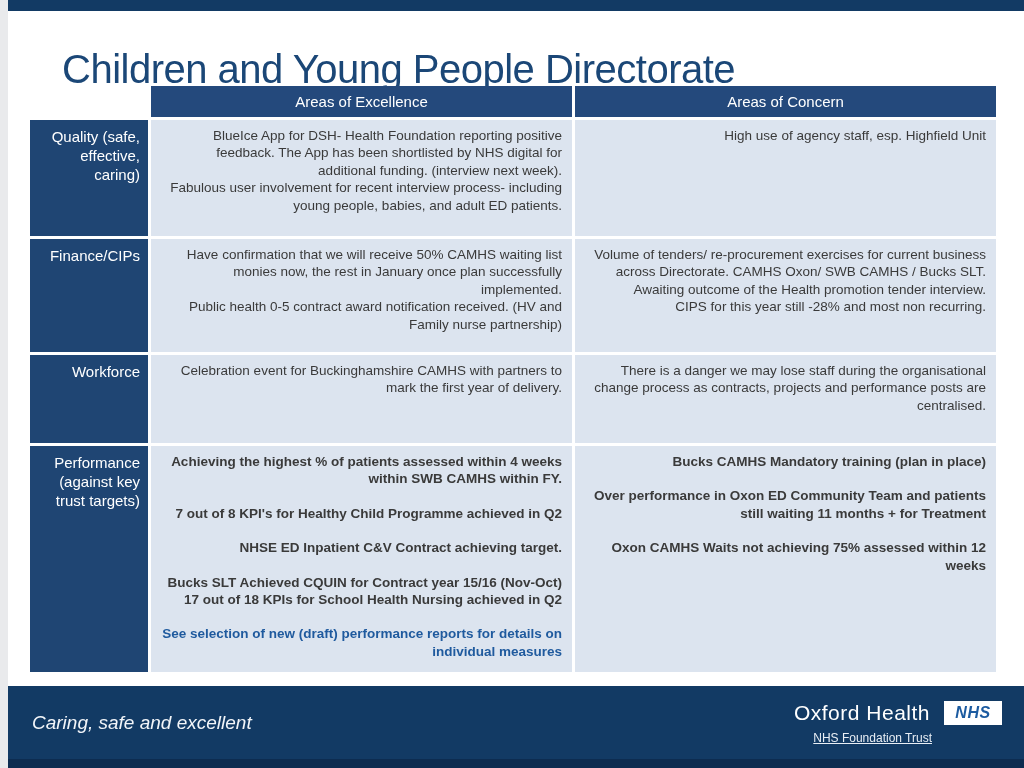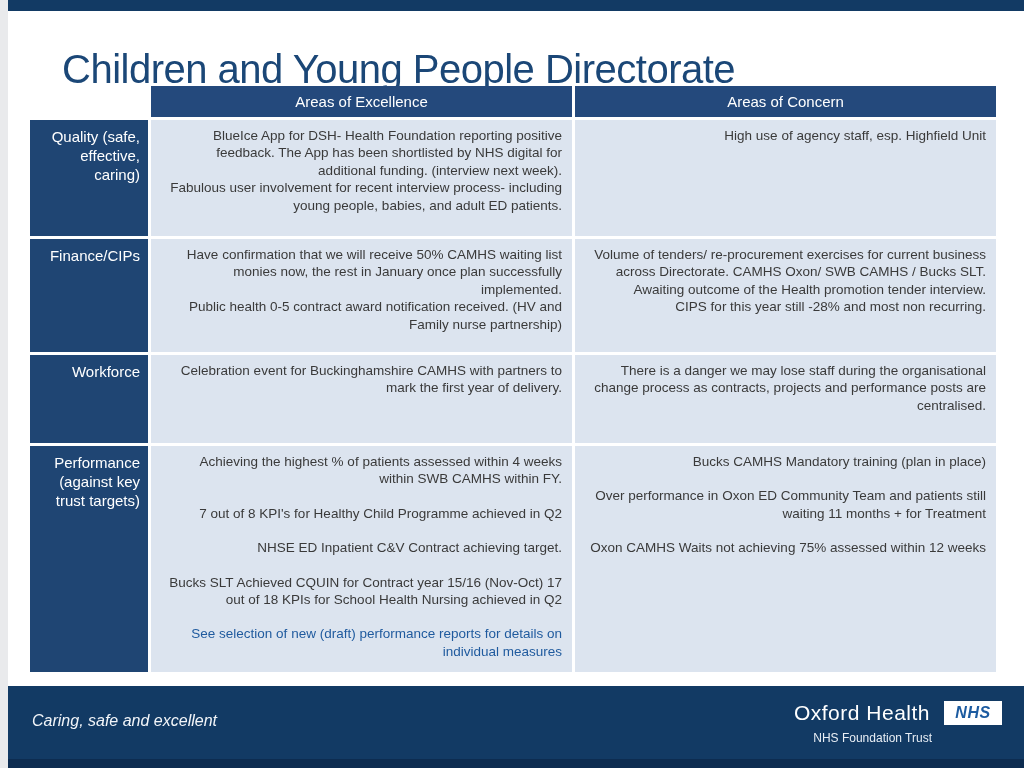--- a/index.html
+++ b/index.html
@@ -40,46 +40,46 @@
     background:#1f4573; color:#ffffff;
     font-size:15px; line-height:1.25;
     padding:8px 8px 20px 10px;
   }
   .cell {
     background:#dce4ef; color:#3a3a3a;
     font-size:13.5px; line-height:1.29;
     padding:7px 10px 7px 11px;
   }
   .cell p { margin:0; }
-  .cell.spaced p { margin:0 0 17px 0; }
+  .cell.spaced p { margin:0 0 17px 0;font-weight:bold; }
   .cell p.link { color:#1f5a9e; cursor:pointer; }
   .footer {
     position:absolute; left:0; right:0; bottom:0; height:82px;
     background:#123a64; color:#ffffff;
   }
   .footer .bottomstrip {
     position:absolute; left:0; right:0; bottom:0; height:9px;
     background:#0d2c50;
   }
   .tagline {
     position:absolute; left:24px; top:26px;
-    font-size:16px; font-style:italic; color:#f2f5f9;
+    font-size:19px; font-style:italic; color:#f2f5f9;
   }
   .oh-logo { position:absolute; right:26px; top:15px; }
   .oh-row { display:flex; align-items:center; gap:14px; justify-content:flex-end; }
   .oh-name { font-size:21px; color:#ffffff; letter-spacing:0.5px;text-align:right; }
   .nhs-box {
     width:58px; height:24px; background:#ffffff;
     color:#1c5ba0; font-size:16px; font-weight:bold; font-style:italic;
     display:flex; align-items:center; justify-content:center;
     letter-spacing:0.5px;
   }
   .oh-sub {
     margin-top:6px; margin-right:70px;
-    font-size:12px; color:#e8eef5; text-align:right;
+    font-size:12px; color:#e8eef5; text-align:right;text-decoration:underline;
   }
 </style>
 </head>
 <body>
 
 <div class="slide">
   <div class="topbar"></div>
 
   <h1 class="title">Children and Young People Directorate</h1>
 

